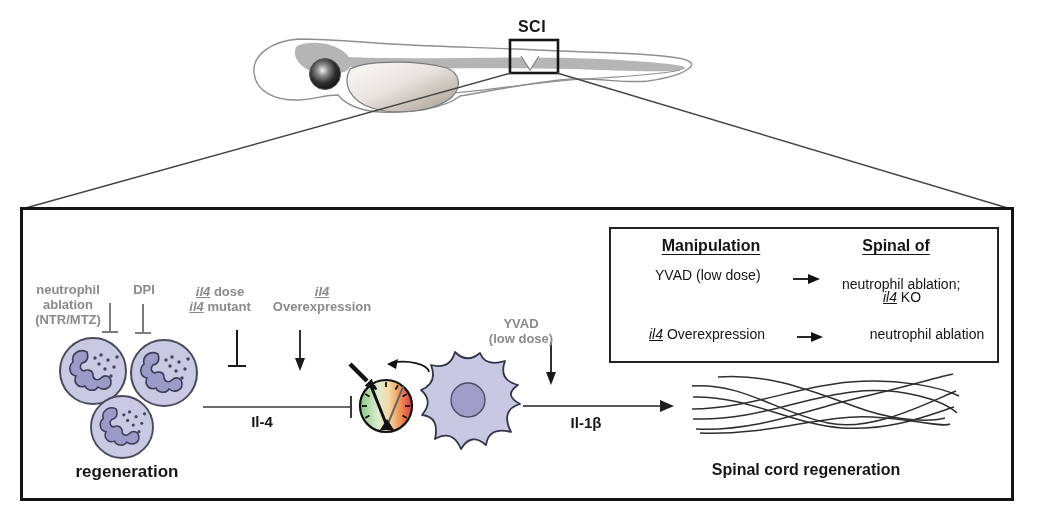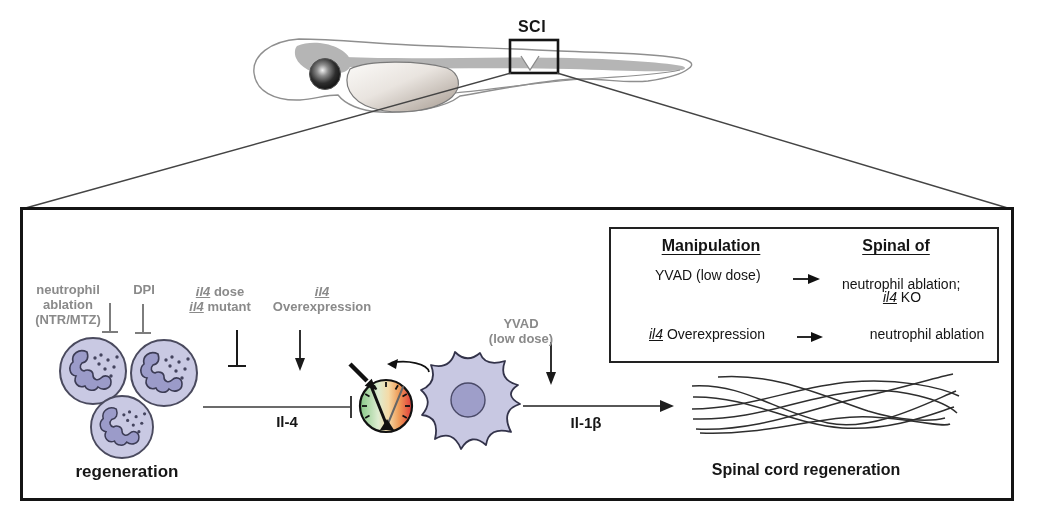--- a/index.html
+++ b/index.html
@@ -229,21 +229,21 @@
   <div class="txt glabel" style="left:258px;top:284px;width:128px;">
     <div><span class="it">il4</span></div>
     <div>Overexpression</div>
   </div>
 
   <div class="txt glabel" style="left:469px;top:284px;width:104px;margin-top:32px;">
     <div>YVAD</div>
     <div>(low dose)</div>
   </div>
 
-  <div class="txt sig" style="left:260px;top:413px;width:54px;">Il-4</div>
+  <div class="txt sig" style="left:235px;top:413px;width:54px;">Il-4</div>
 
   <div class="txt sig" style="left:556px;top:414px;width:60px;">Il-1β</div>
 
   <div class="txt cellname" style="left:57px;top:462px;width:140px;">regeneration</div>
 
 
   <div class="txt tbl-h" style="left:648px;top:237px;width:126px;">Manipulation</div>
 
   <div class="txt outcome" style="left:680px;top:461px;width:252px;">Spinal cord regeneration</div>
   <div class="txt tbl-h" style="left:840px;top:237px;width:112px;">Spinal of</div>

